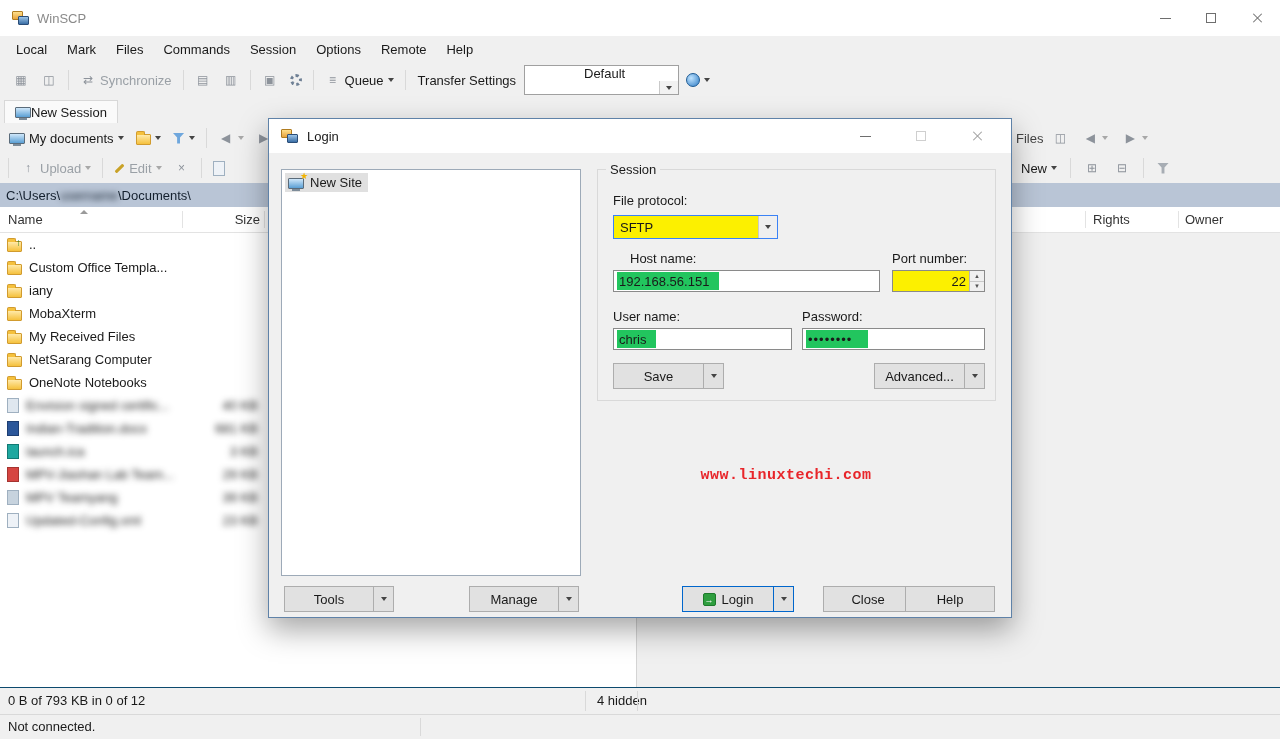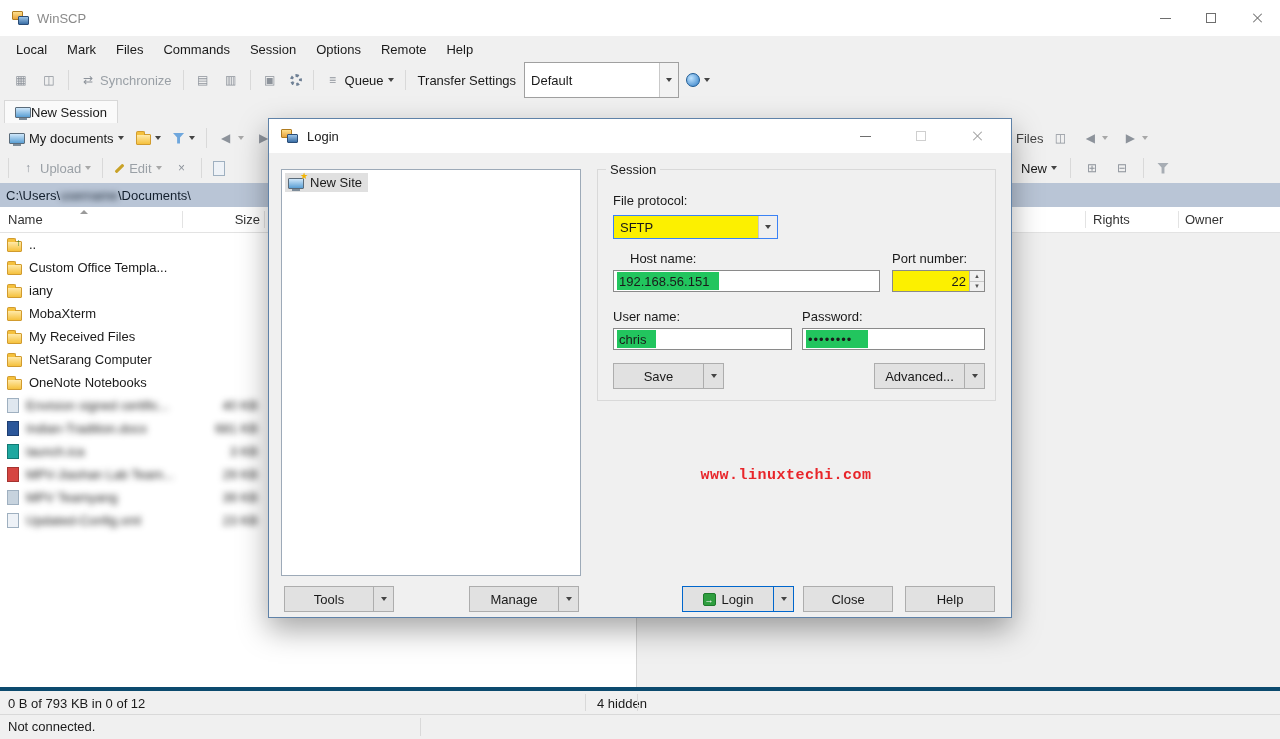--- a/index.html
+++ b/index.html
@@ -44,21 +44,21 @@
   .g16{width:16px;height:16px;display:inline-flex;align-items:center;justify-content:center;font-size:12px;line-height:1;color:#8d939b;flex:none;}
   .login-ico{width:13px;height:13px;background:#2f9e3f;border:1px solid #1d7a2b;border-radius:2px;color:#fff;font-size:9px;line-height:13px;text-align:center;flex:none;}
 
   
   .menubar{position:absolute;left:0;top:36px;width:1280px;height:26px;background:#f0f0f0;display:flex;align-items:center;padding-left:6px;}
   .menu-item{padding:4px 10px;}
   .toolbar{position:absolute;left:0;top:62px;width:1280px;height:36px;background:#f0f0f0;display:flex;align-items:center;padding-left:8px;gap:2px;}
   .tbtn{height:26px;display:flex;align-items:center;gap:4px;padding:0 5px;border-radius:2px;}
   .tbtn.dis{color:#9aa0a6;}
   .sep{width:1px;height:20px;background:#d9d9d9;margin:0 4px;flex:none;}
-  .combo{display:flex;align-items:center;background:#fff;border:1px solid #a0a0a0;height:36px;padding-left:6px;}
+  .combo{display:flex;align-items:center;background:#fff;border:1px solid #a0a0a0;height:30px;padding-left:6px;flex-direction:column;}
   .combo .arrbox{margin-left:auto;width:19px;height:100%;display:flex;align-items:center;justify-content:center;background:#f2f2f2;border-left:1px solid #c9c9c9;}
   .tabbar{position:absolute;left:0;top:98px;width:1280px;height:25px;background:#f0f0f0;display:flex;align-items:flex-end;padding-left:4px;}
   .session-tab{display:flex;align-items:center;height:23px;padding:0 10px;background:#fafafa;border:1px solid #d8d8d8;border-bottom:none;}
   .ptbar{position:absolute;left:0;width:1280px;height:30px;background:#f0f0f0;}
   .pt-left{position:absolute;left:4px;top:0;height:30px;display:flex;align-items:center;gap:2px;}
   .pt-right{position:absolute;left:1016px;top:0;height:30px;display:flex;align-items:center;gap:4px;}
 
   
   .addressbar{position:absolute;left:0;top:183px;width:1280px;height:24px;background:#b9c5d6;display:flex;align-items:center;padding-left:6px;color:#14202e;}
   .blurred{filter:blur(3px);}
@@ -72,21 +72,21 @@
   .sort{position:absolute;left:80px;top:3px;}
   .frow{height:23px;display:flex;align-items:center;padding-left:7px;position:relative;}
   .fname{margin-left:7px;white-space:nowrap;}
   .fsize{position:absolute;left:182px;width:76px;text-align:right;}
   .right-panel{position:absolute;left:638px;top:207px;width:642px;height:480px;background:#f0f0f0;}
   .rp-hdr{position:relative;height:26px;background:#fff;border-bottom:1px solid #e3e3e3;color:#333;}
   .rp-rights{position:absolute;left:455px;line-height:26px;}
   .rp-owner{position:absolute;left:547px;line-height:26px;}
 
   
-  .panel-status{position:absolute;left:0;top:687px;width:1280px;height:27px;background:#f0f0f0;border-top:4px solid #0c4a6e;}
+  .panel-status{position:absolute;left:0;top:687px;width:1280px;height:27px;background:#f0f0f0;border-top:1px solid #0c4a6e;}
   .panel-status .txt{position:absolute;left:8px;line-height:26px;}
   .panel-status .hidden-txt{position:absolute;left:597px;line-height:26px;}
   .vdiv{position:absolute;top:3px;bottom:3px;width:1px;background:#d9d9d9;}
   .statusbar{position:absolute;left:0;top:714px;width:1280px;height:25px;background:#f0f0f0;border-top:1px solid #d9d9d9;}
   .statusbar .txt{position:absolute;left:8px;line-height:24px;}
 
   
   .dialog{position:absolute;left:268px;top:118px;width:744px;height:500px;background:#f0f0f0;border:1px solid #5f82a8;box-shadow:0 12px 28px rgba(0,0,0,.35);z-index:10;}
   .dlg-titlebar{position:relative;height:34px;background:#fff;display:flex;align-items:center;padding-left:12px;gap:9px;}
   .dlg-controls{position:absolute;right:6px;top:0;height:34px;display:flex;}
@@ -485,21 +485,21 @@
     </div>
     <div class="btn btn-login" style="left:413px;top:467px;width:112px;">
       <span class="main">
         <span class="login-ico">→</span>
         <span>Login</span>
       </span>
       <span class="drop">
           <span class="tri"></span>
         </span>
     </div>
-    <div class="btn plain" style="left:534px;top:467px;width:90px;">
+    <div class="btn plain" style="left:554px;top:467px;width:90px;">
       <span class="main">Close</span>
     </div>
     <div class="btn plain" style="left:636px;top:467px;width:90px;">
       <span class="main">Help</span>
     </div>
   </div>
 
 </div>
 
 </body></html>

